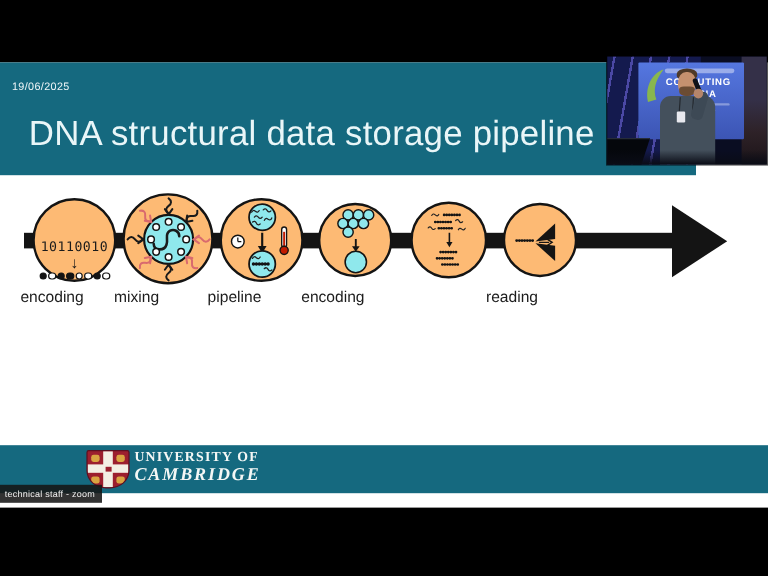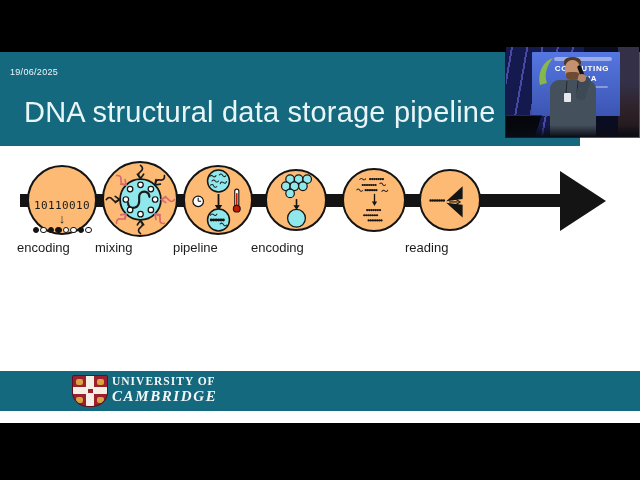--- a/index.html
+++ b/index.html
@@ -285,14 +285,15 @@
         <div class="hbar"></div>
         <div class="book"></div>
       </div>
       <div class="org">
         <div class="l1">UNIVERSITY OF</div>
         <div class="l2">CAMBRIDGE</div>
       </div>
     </div>
   </div>
 
+  <div class="chip">technical staff - zoom</div>
 
 </div>
 
 </body></html>

